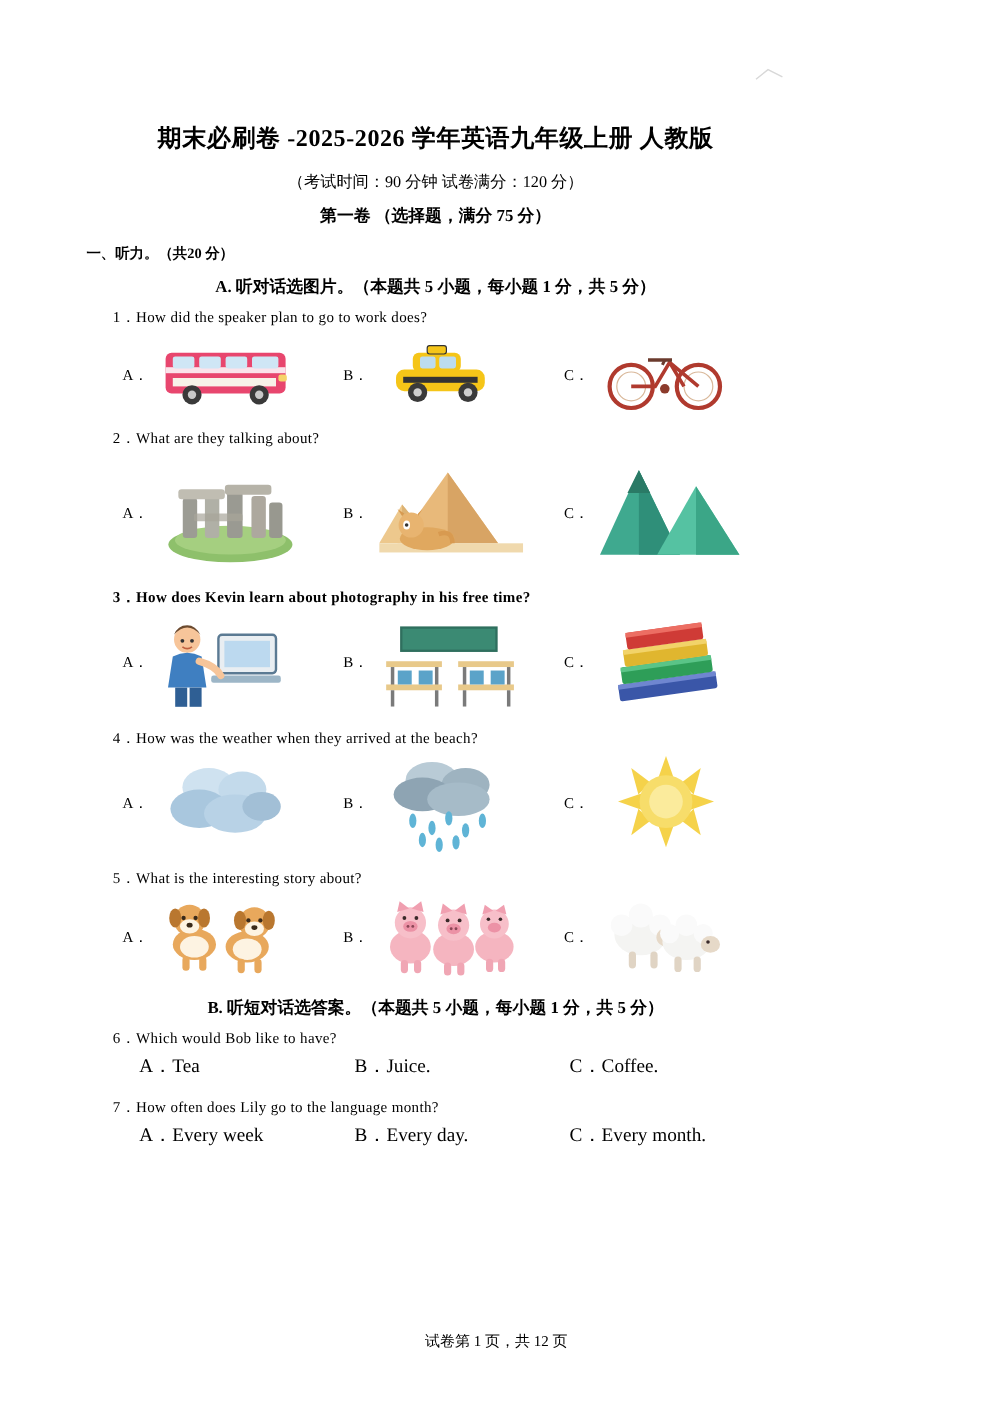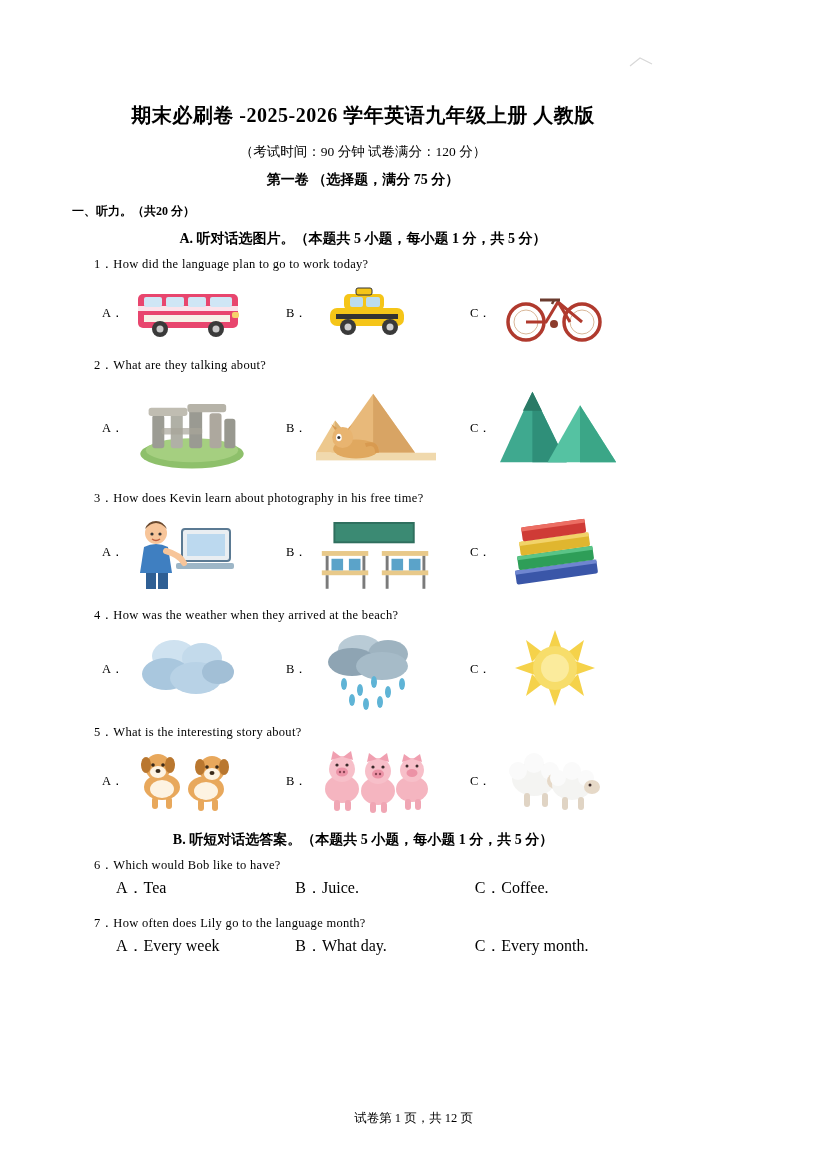--- a/index.html
+++ b/index.html
@@ -116,21 +116,21 @@
   </svg>
 
   <div class="doc-title">期末必刷卷 -2025-2026 学年英语九年级上册 人教版</div>
   <div class="exam-info">（考试时间：90 分钟    试卷满分：120 分）</div>
   <div class="part-title">第一卷 （选择题，满分 75 分）</div>
 
   <div class="section-head">一、听力。（共20 分）</div>
   <div class="sub-head">A. 听对话选图片。（本题共 5 小题，每小题 1 分，共 5 分）</div>
 
   <div class="q-text">
-    <span>1．</span><span>How did the language plan to go to work today?</span>
+    <span>1．</span><span>How did the speaker plan to go to work does?</span>
   </div>
   <div class="pic-options">
     <div class="opt">
       <span class="opt-label">A．</span>
       <span class="opt-img">
         <svg width="118" height="62" viewBox="0 0 118 62">
           <rect x="6" y="12" width="100" height="34" rx="5" fill="#e8466e"></rect>
           <rect x="6" y="24" width="100" height="5" fill="#fbe3ea"></rect>
           <rect x="12" y="15" width="18" height="10" rx="2" fill="#cfe6f5"></rect>
           <rect x="34" y="15" width="18" height="10" rx="2" fill="#cfe6f5"></rect>
@@ -226,21 +226,21 @@
           <polygon points="34,10 70,84 0,84" fill="#3fa98f"></polygon>
           <polygon points="34,10 70,84 34,84" fill="#2f8f79"></polygon>
           <polygon points="84,24 122,84 50,84" fill="#55c2a2"></polygon>
           <polygon points="84,24 122,84 84,84" fill="#3ba687"></polygon>
           <polygon points="34,10 44,30 24,30" fill="#2a7a66"></polygon>
         </svg>
       </span>
     </div>
   </div>
 
-  <div class="q-text" style="margin-top:14px;">
+  <div class="q-text" style="margin-top:14px;font-weight:bold;">
     <span>3．</span><span>How does Kevin learn about photography in his free time?</span>
   </div>
   <div class="pic-options" style="margin-top:4px;">
     <div class="opt">
       <span class="opt-label">A．</span>
       <span class="opt-img" style="height:82px;">
         <svg width="118" height="82" viewBox="0 0 118 82">
           <rect x="50" y="18" width="48" height="32" rx="3" fill="#e9eef2" stroke="#5b7a93" stroke-width="2"></rect>
           <rect x="55" y="23" width="38" height="22" fill="#bcd9ef"></rect>
           <rect x="44" y="52" width="58" height="6" rx="2" fill="#9db6c7"></rect>
@@ -478,18 +478,18 @@
     <div class="text-opt">A．Tea</div>
     <div class="text-opt">B．Juice.</div>
     <div class="text-opt">C．Coffee.</div>
   </div>
 
   <div class="q-text" style="margin-top:16px;">
     <span>7．</span><span>How often does Lily go to the language month?</span>
   </div>
   <div class="text-options">
     <div class="text-opt">A．Every week</div>
-    <div class="text-opt">B．What day.</div>
+    <div class="text-opt">B．Every day.</div>
     <div class="text-opt">C．Every month.</div>
   </div>
 
   <div class="footer">试卷第 1 页，共 12 页</div>
 </div>
 
 </body></html>

